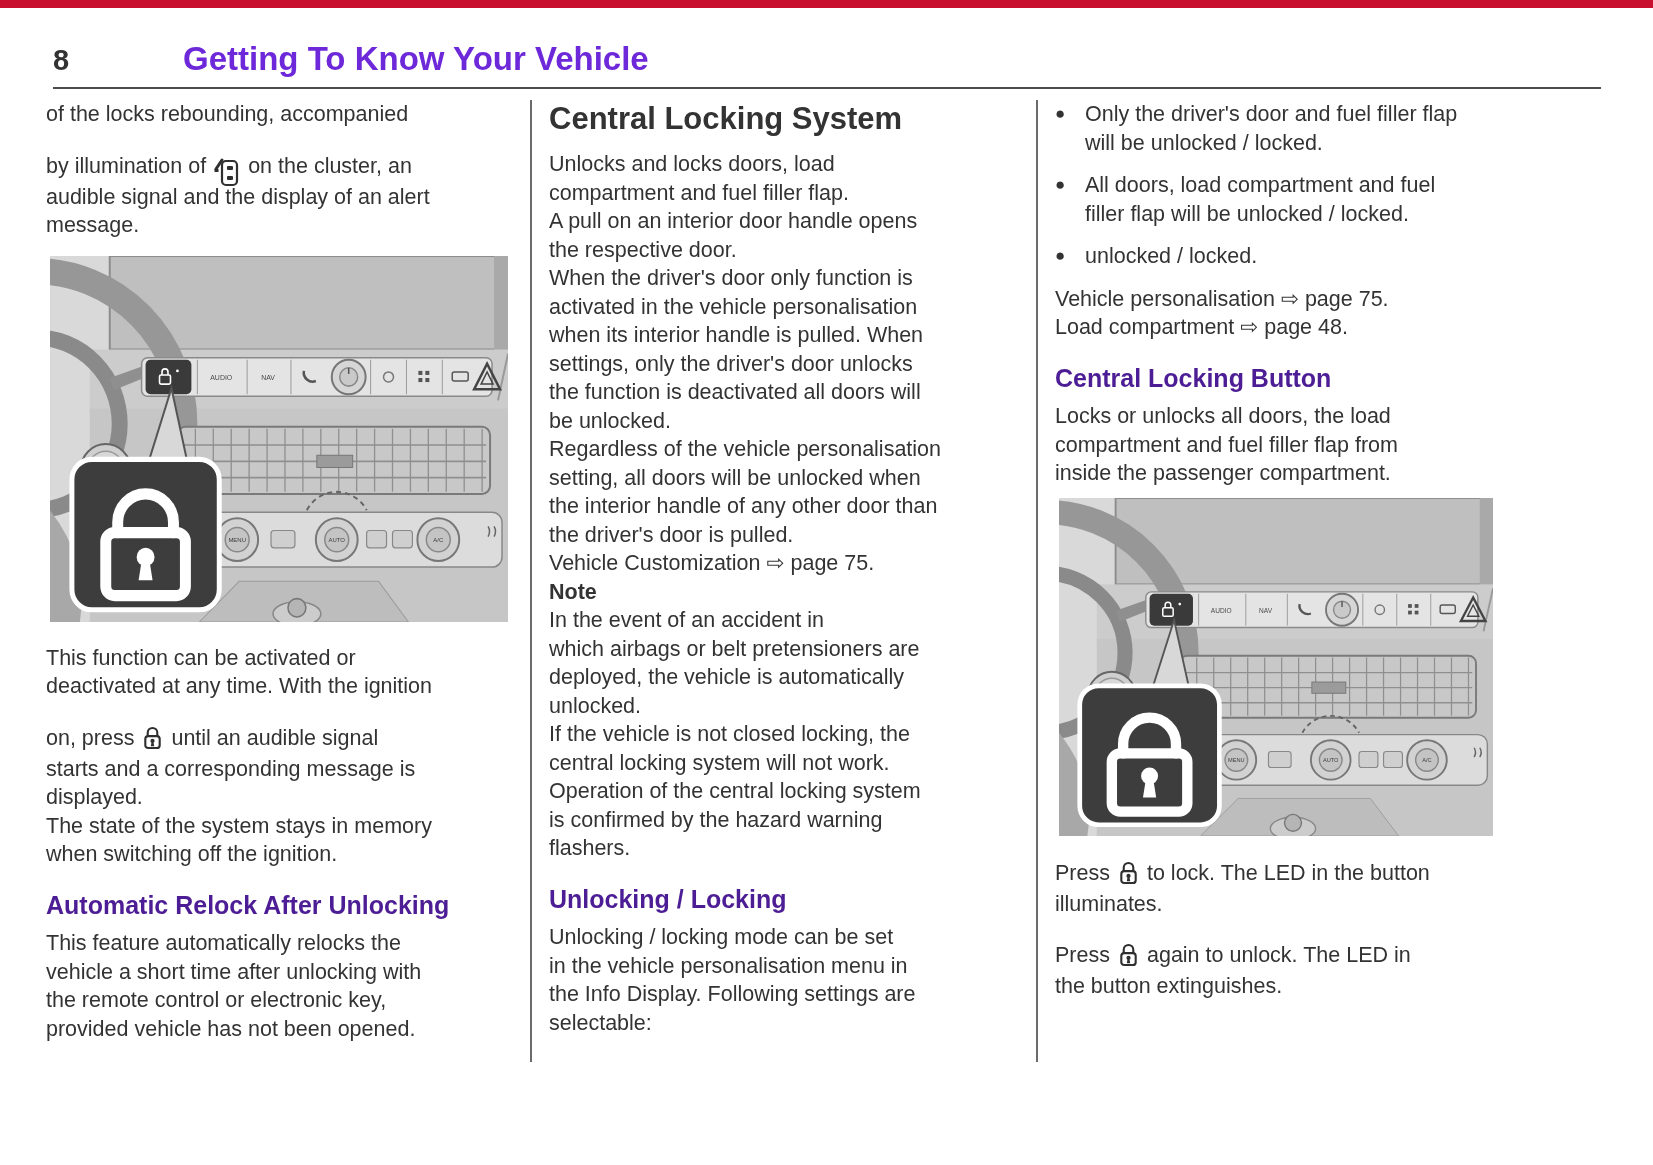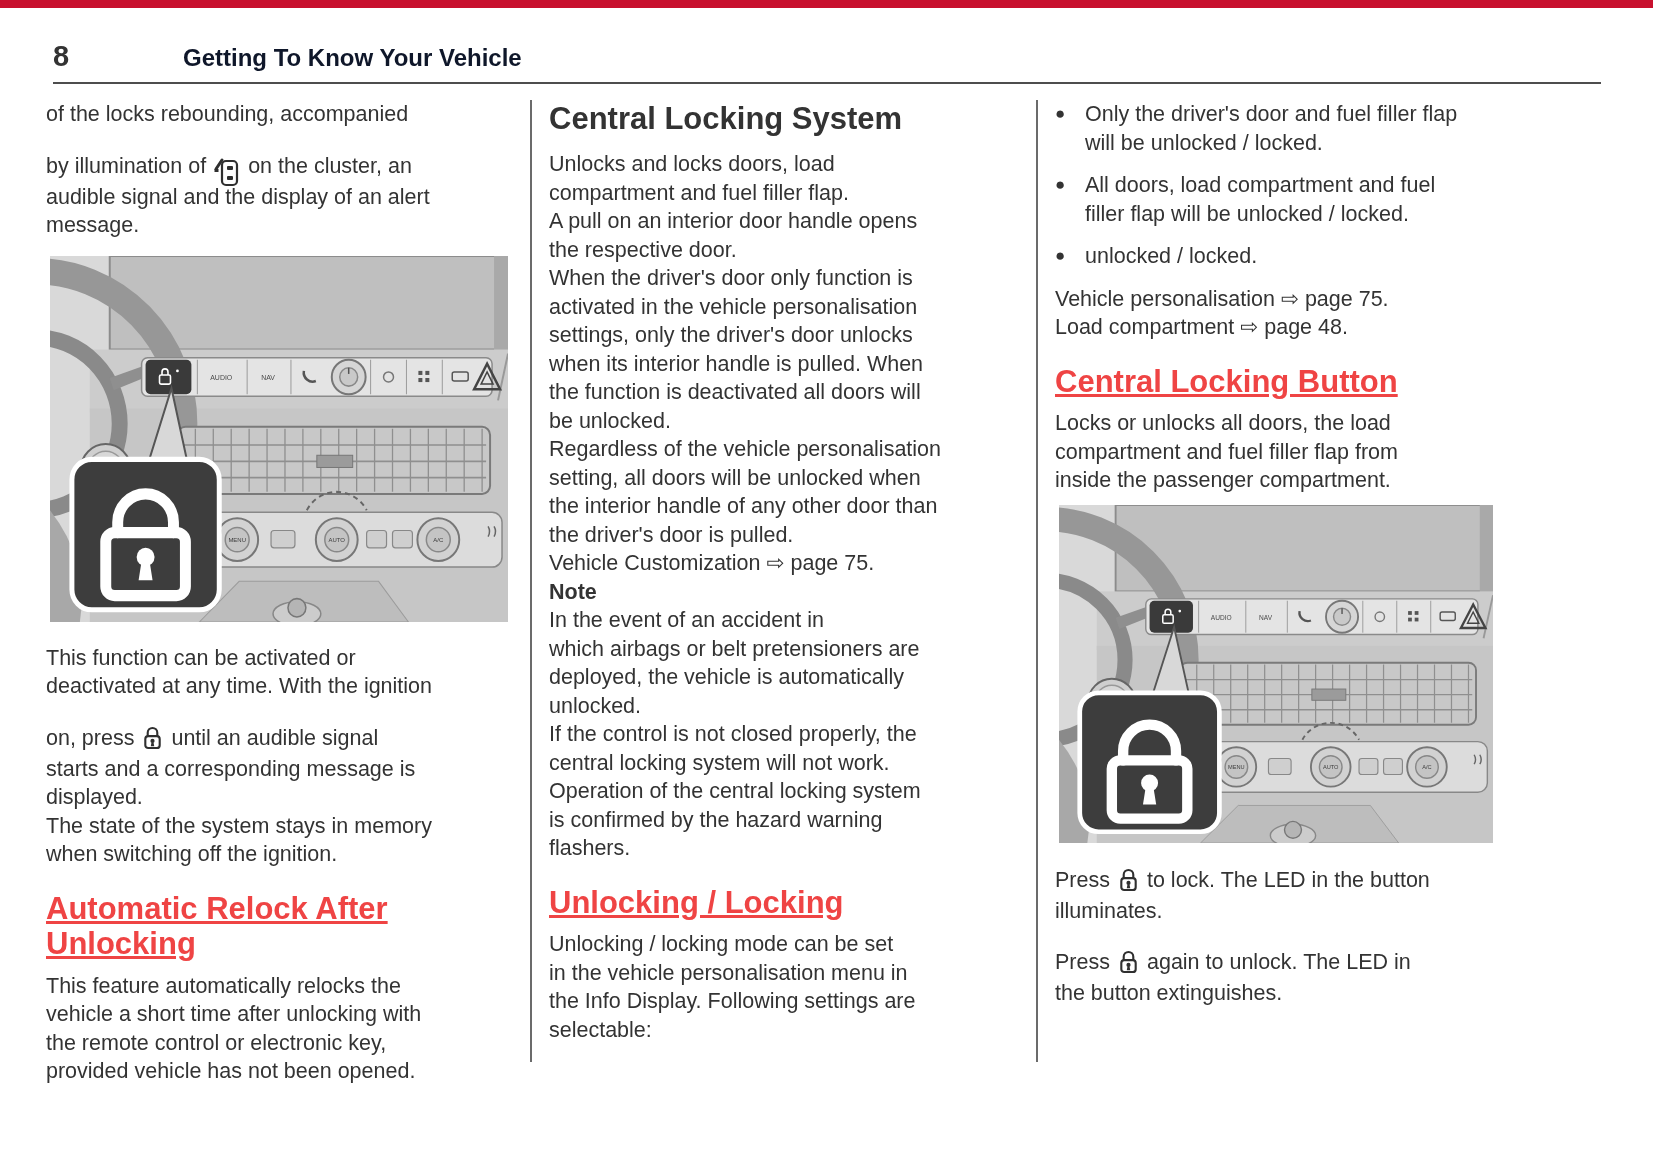--- a/index.html
+++ b/index.html
@@ -8,33 +8,33 @@
     width:1653px;height:1165px;
     background:#ffffff;
     font-family:"Liberation Sans", sans-serif;
     color:#333333;
     overflow:hidden;
   }
   .accent-bar{position:absolute;top:0;left:0;width:100%;height:8px;background:#c8102e;}
   .header{position:absolute;top:40px;left:53px;width:1548px;}
   .header-row{display:flex;align-items:baseline;}
   .page-number{font-size:29px;font-weight:bold;color:#333;width:130px;}
-  .page-title{font-size:24px;font-weight:bold;color:#0f172a;}
+  .page-title{font-size:33px;font-weight:bold;color:#6d28d9;}
   .header-rule{margin-top:9px;border-bottom:2px solid #4d4d4d;}
 
   .columns{position:absolute;top:100px;left:46px;display:flex;align-items:flex-start;}
   .col{flex:none;}
   .col1{width:467px;}
   .col2{width:470px;}
   .col3{width:505px;}
   .vdivider{flex:none;width:2px;height:962px;background:#6b6b6b;margin:0 17px;}
 
   .ln{font-size:21.5px;line-height:28.5px;white-space:nowrap;}
   h1.doc{font-size:31px;font-weight:bold;color:#333;margin:2px 0 14px 0;line-height:1.1;}
-  h2.doc{font-size:31px;font-weight:bold;color:#ef4444;margin:22px 0 10px 0;line-height:1.15;text-decoration:underline;}
+  h2.doc{font-size:25px;font-weight:bold;color:#4c1d95;margin:22px 0 10px 0;line-height:1.15;}
   .bold{font-weight:bold;}
 
   .icon-inline{display:inline-block;vertical-align:-8px;margin:0 7px;}
   .icon-door{width:28px;height:32px;vertical-align:-7px;}
   .icon-lock{width:23px;height:30px;}
   .iconline{height:34px;line-height:34px;margin-top:20px;}
 
   .figure{display:block;margin:16px 0 22px 4px;}
   .figure2{display:block;margin:10px 0 18px 4px;}
 
@@ -232,35 +232,35 @@
     <div class="vdivider"></div>
 
     <div class="col col2">
       <h1 class="doc">Central Locking System</h1>
       <div class="ln">Unlocks and locks doors, load</div>
       <div class="ln">compartment and fuel filler flap.</div>
       <div class="ln">A pull on an interior door handle opens</div>
       <div class="ln">the respective door.</div>
       <div class="ln">When the driver's door only function is</div>
       <div class="ln">activated in the vehicle personalisation</div>
+      <div class="ln">when its interior handle is pulled. When</div>
       <div class="ln">settings, only the driver's door unlocks</div>
-      <div class="ln">when its interior handle is pulled. When</div>
       <div class="ln">the function is deactivated all doors will</div>
       <div class="ln">be unlocked.</div>
       <div class="ln">Regardless of the vehicle personalisation</div>
       <div class="ln">setting, all doors will be unlocked when</div>
       <div class="ln">the interior handle of any other door than</div>
       <div class="ln">the driver's door is pulled.</div>
       <div class="ln">Vehicle Customization ⇨ page 75.</div>
       <div class="ln bold">Note</div>
       <div class="ln">In the event of an accident in</div>
       <div class="ln">which airbags or belt pretensioners are</div>
       <div class="ln">deployed, the vehicle is automatically</div>
       <div class="ln">unlocked.</div>
-      <div class="ln">If the control is not closed properly, the</div>
+      <div class="ln">If the vehicle is not closed locking, the</div>
       <div class="ln">central locking system will not work.</div>
       <div class="ln">Operation of the central locking system</div>
       <div class="ln">is confirmed by the hazard warning</div>
       <div class="ln">flashers.</div>
 
       <h2 class="doc">Unlocking / Locking</h2>
       <div class="ln">Unlocking / locking mode can be set</div>
       <div class="ln">in the vehicle personalisation menu in</div>
       <div class="ln">the Info Display. Following settings are</div>
       <div class="ln">selectable:</div>

